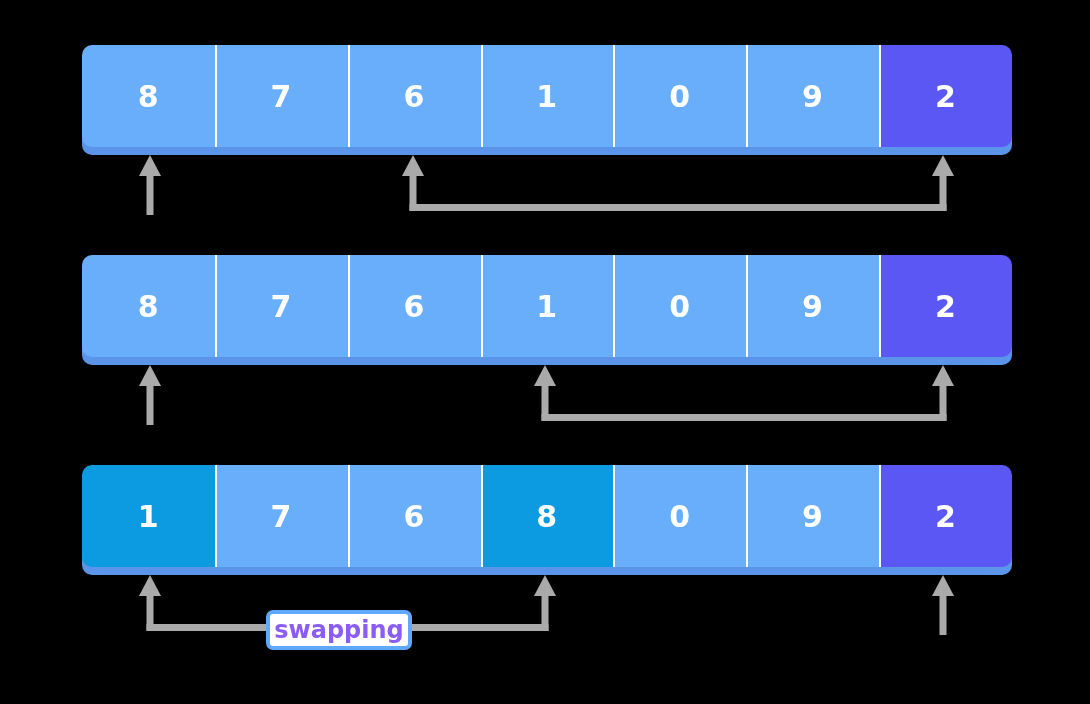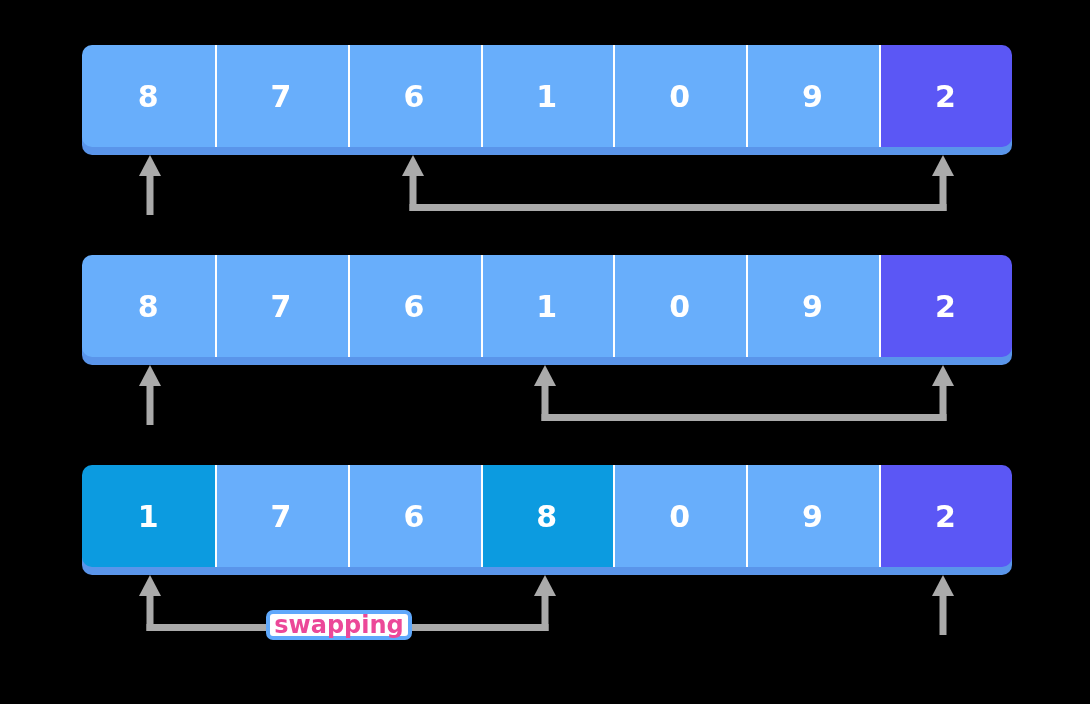--- a/index.html
+++ b/index.html
@@ -87,26 +87,26 @@
     height: 704px;
     pointer-events: none;
   }
 
   
   .swap-label {
     position: absolute;
     left: 266px;
     top: 610px;
     width: 146px;
-    height: 30px;
+    height: 40px;
     box-sizing: border-box;
     background: #ffffff;
     border: 4px solid #5fa8fb;
     border-radius: 7px;
-    color: #ec4899;
+    color: #8b5cf6;
     font-size: 24px;
     font-weight: bold;
     display: flex;
     align-items: center;
     justify-content: center;
     letter-spacing: 0px;
   }
 </style>
 </head>
 <body>

